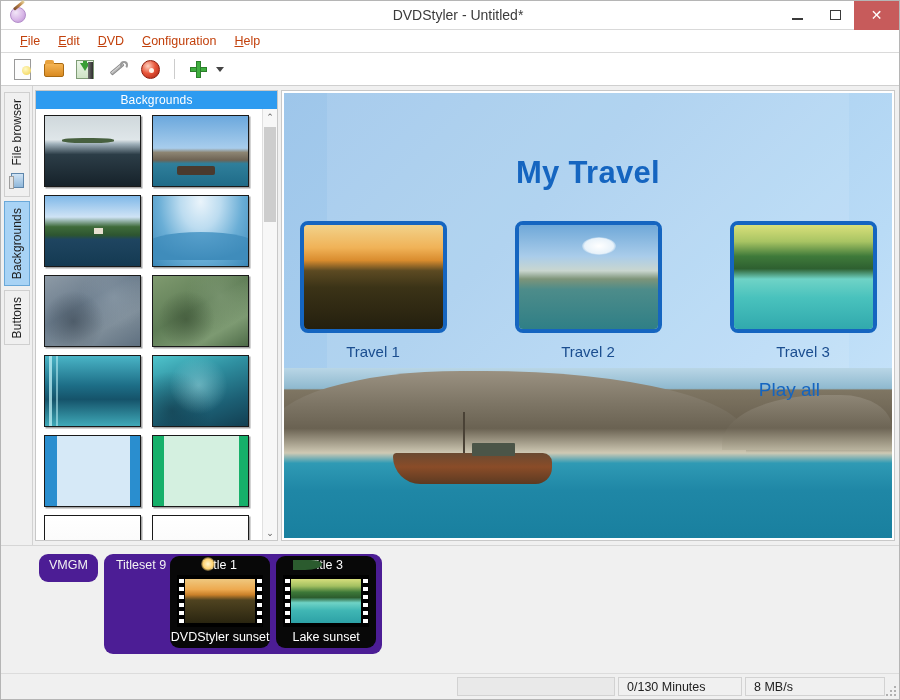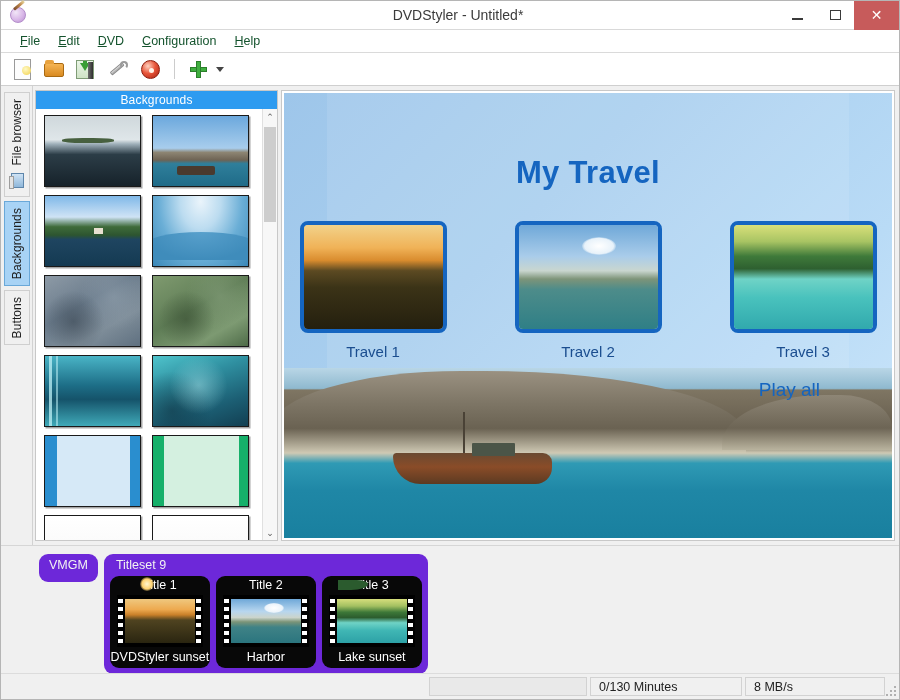--- a/index.html
+++ b/index.html
@@ -58,21 +58,21 @@
   .wbtn .max-g { width: 11px; height: 10px; border: 1.6px solid #3a3a3a; }
 
   
   .menubar {
     height: 23px; min-height: 23px;
     background: #ffffff;
     border-bottom: 1px solid #dadada;
     display: flex; align-items: center; padding-left: 10px;
   }
   .menuitem {
-    font-size: 12.5px; color: #14532d;
+    font-size: 12.5px; color: #c2410c;
     padding: 2px 9px; white-space: nowrap;
   }
   .menuitem u { text-decoration: underline; }
 
   
   .toolbar {
     height: 33px; min-height: 33px;
     background: #ffffff;
     border-bottom: 1px solid #cfcfcf;
     display: flex; align-items: center; padding-left: 9px; gap: 7px;
@@ -314,22 +314,22 @@
     font-size: 19px; color: #1565c0; font-weight: 500;
   }
 
   
   .timeline {
     height: 128px; min-height: 128px; background: #f0f0f0;
     border-top: 1px solid #d6d6d6;
     display: flex; align-items: flex-start; padding: 8px 0 0 38px; gap: 6px;
   }
   .tl-group {
-    background: #6d28d9; border-radius: 9px; padding: 2px 6px 6px 6px;
-    display: flex; flex-direction: column;
+    background: #4c1d95; border-radius: 9px; padding: 2px 6px 6px 6px;
+    display: flex; flex-direction: row;
   }
   .tl-group .gtitle {
     color: #f2f2f2; font-size: 12.5px; text-align: center; padding: 2px 4px 4px;
   }
   .tl-group.titleset .gtitle { text-align: left; padding-left: 6px; }
   .tl-items { display: flex; gap: 6px; }
 
   .tl-card {
     background: #4a4a4a; border-radius: 9px; width: 100px;
     display: flex; flex-direction: column; align-items: center; padding: 2px 0 4px;
@@ -386,21 +386,21 @@
   .statusbar {
     height: 26px; min-height: 26px; background: #f0f0f0;
     border-top: 1px solid #dcdcdc; display: flex; align-items: stretch;
   }
   .st-cell {
     border: 1px solid #d2d2d2; margin: 3px 0 3px 3px; background: #f0f0f0;
     display: flex; align-items: center; padding: 0 8px; font-size: 12.5px; color: #222;
   }
   .st-blank { flex: 1; border: none; margin-left: 0; }
   .st-prog { width: 158px; background: #e9e9e9; }
-  .st-min { width: 152px; }
+  .st-min { width: 124px; }
   .st-rate { width: 140px; }
   .grip { width: 14px; position: relative; }
   .grip i { position:absolute; width:2px;height:2px;background:#b0b0b0; }
 </style>
 </head>
 <body>
 
 <div class="app">
 
   <div class="titlebar">
@@ -573,43 +573,20 @@
                 <i></i>
                 <i></i>
                 <i></i>
                 <i></i>
                 <i></i>
               </span>
           </div>
           <div class="clabel">DVDStyler sunset</div>
         </div>
 
-        <div class="tl-card black">
-          <div class="ctitle">Title 2</div>
-          <div class="film">
-            <span class="sprock">
-                <i></i>
-                <i></i>
-                <i></i>
-                <i></i>
-                <i></i>
-                <i></i>
-              </span>
-            <span class="frame-img f-b"></span>
-            <span class="sprock">
-                <i></i>
-                <i></i>
-                <i></i>
-                <i></i>
-                <i></i>
-                <i></i>
-              </span>
-          </div>
-          <div class="clabel">Harbor</div>
-        </div>
 
         <div class="tl-card black">
           <div class="ctitle">Title 3</div>
           <div class="film">
             <span class="sprock">
                 <i></i>
                 <i></i>
                 <i></i>
                 <i></i>
                 <i></i>

